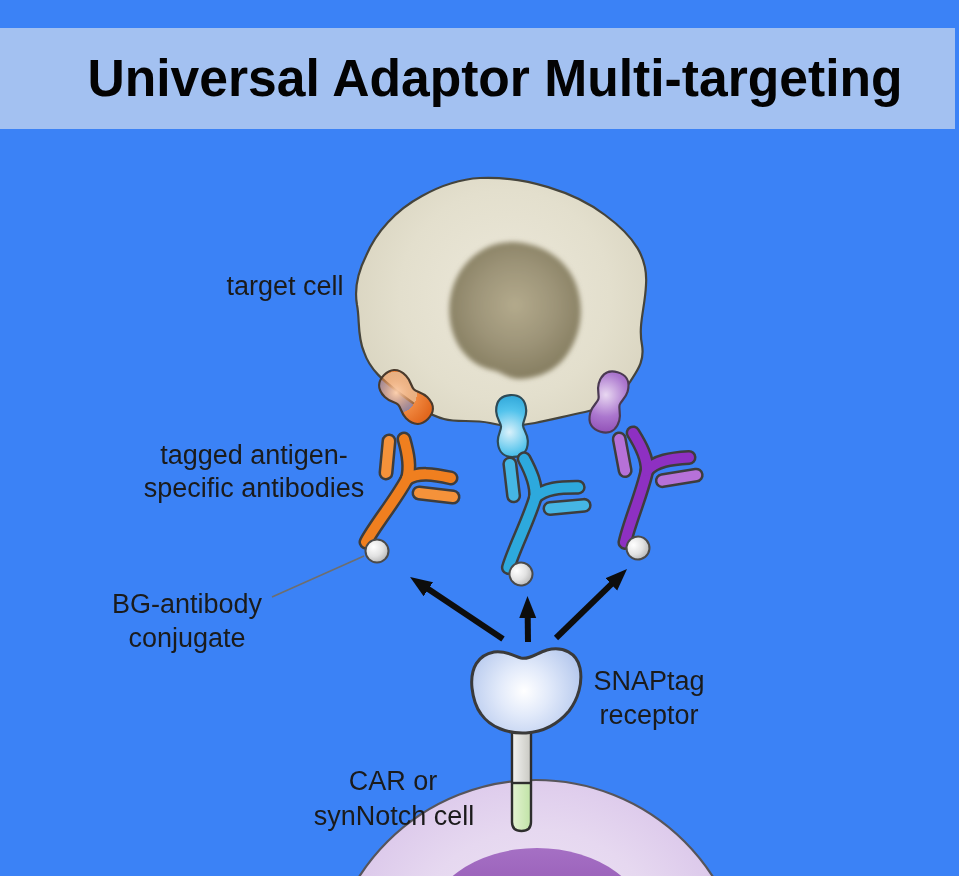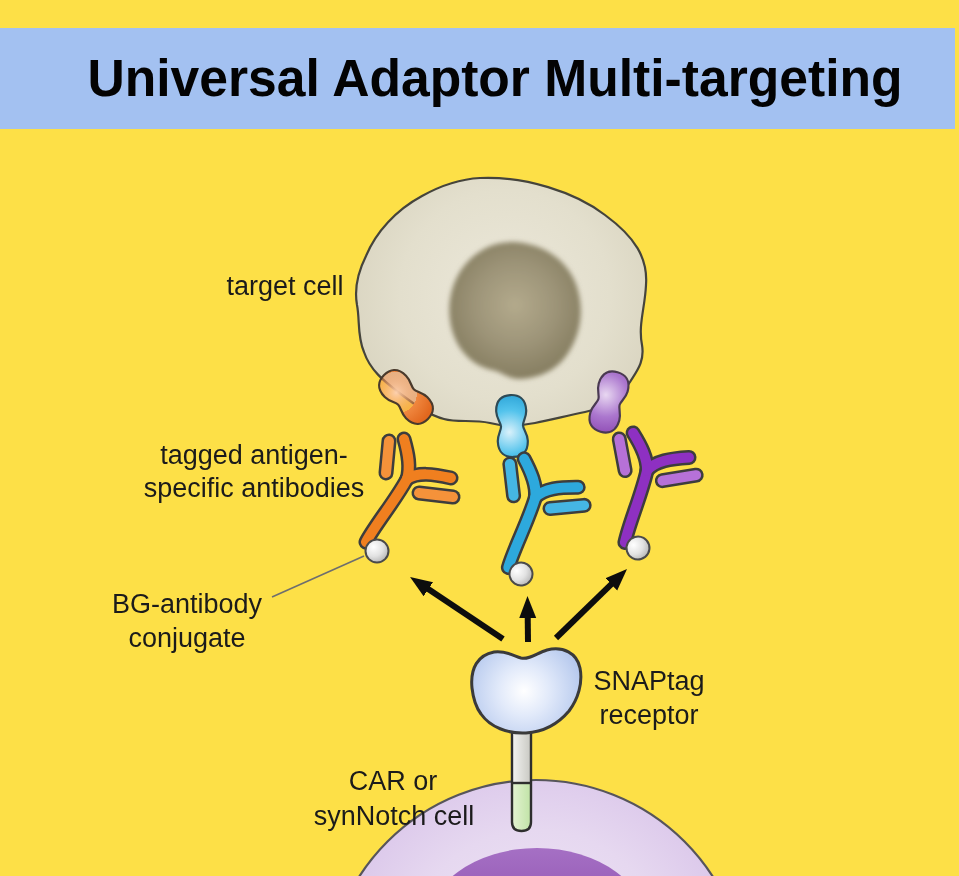--- a/index.html
+++ b/index.html
@@ -1,16 +1,16 @@
 <!DOCTYPE html>
 <html><head>
 <meta charset="utf-8">
 <style>
   html,body{margin:0;padding:0;background:#ffffff;}
-  .stage{position:relative;width:959px;height:876px;background:#fde047;overflow:hidden;
+  .stage{position:relative;width:959px;height:876px;background:#3b82f6;overflow:hidden;
          font-family:"Liberation Sans", sans-serif;}
   svg{display:block;}
   text{font-family:"Liberation Sans", sans-serif;}
   .label{font-size:27px;fill:#1b1b1b;}
   .title-text{font-size:51px;font-weight:bold;fill:#030303;}
 </style>
 </head>
 <body>
 
 <div class="stage">

